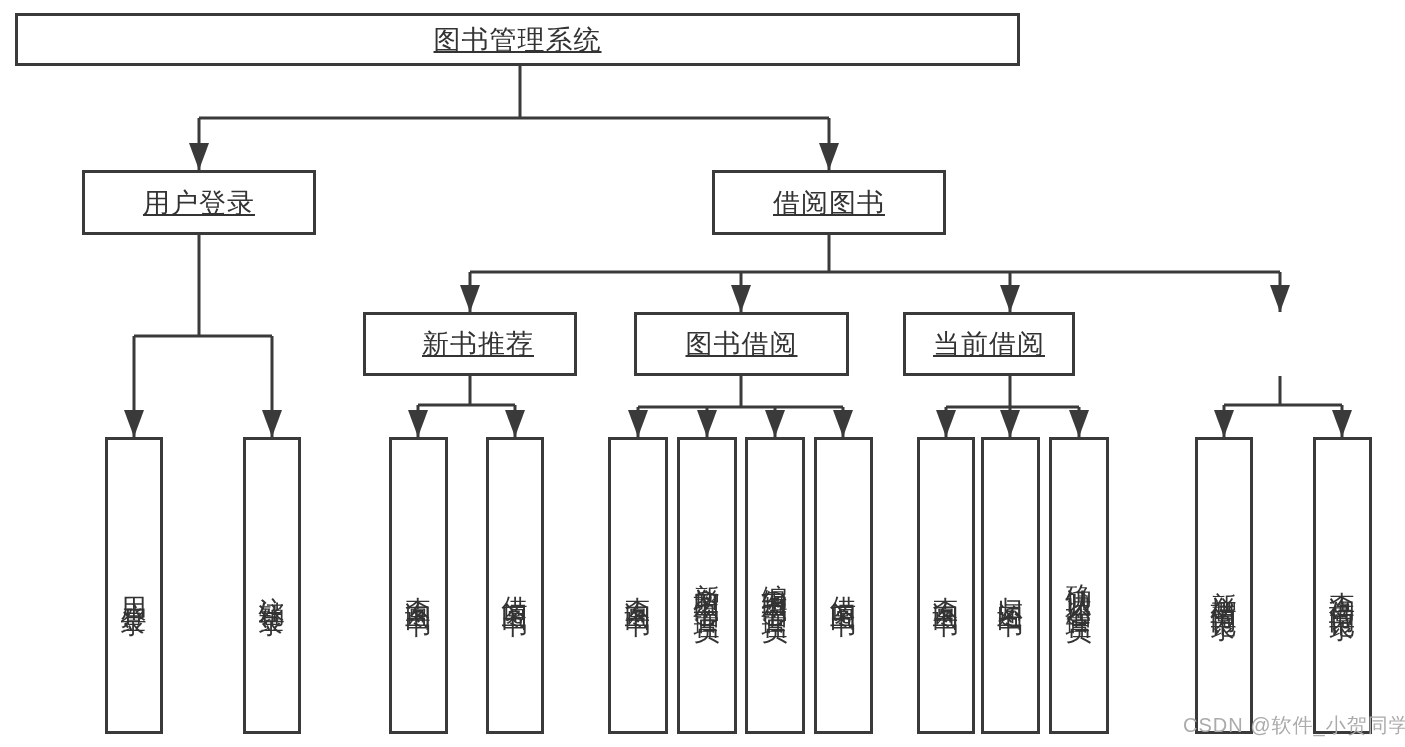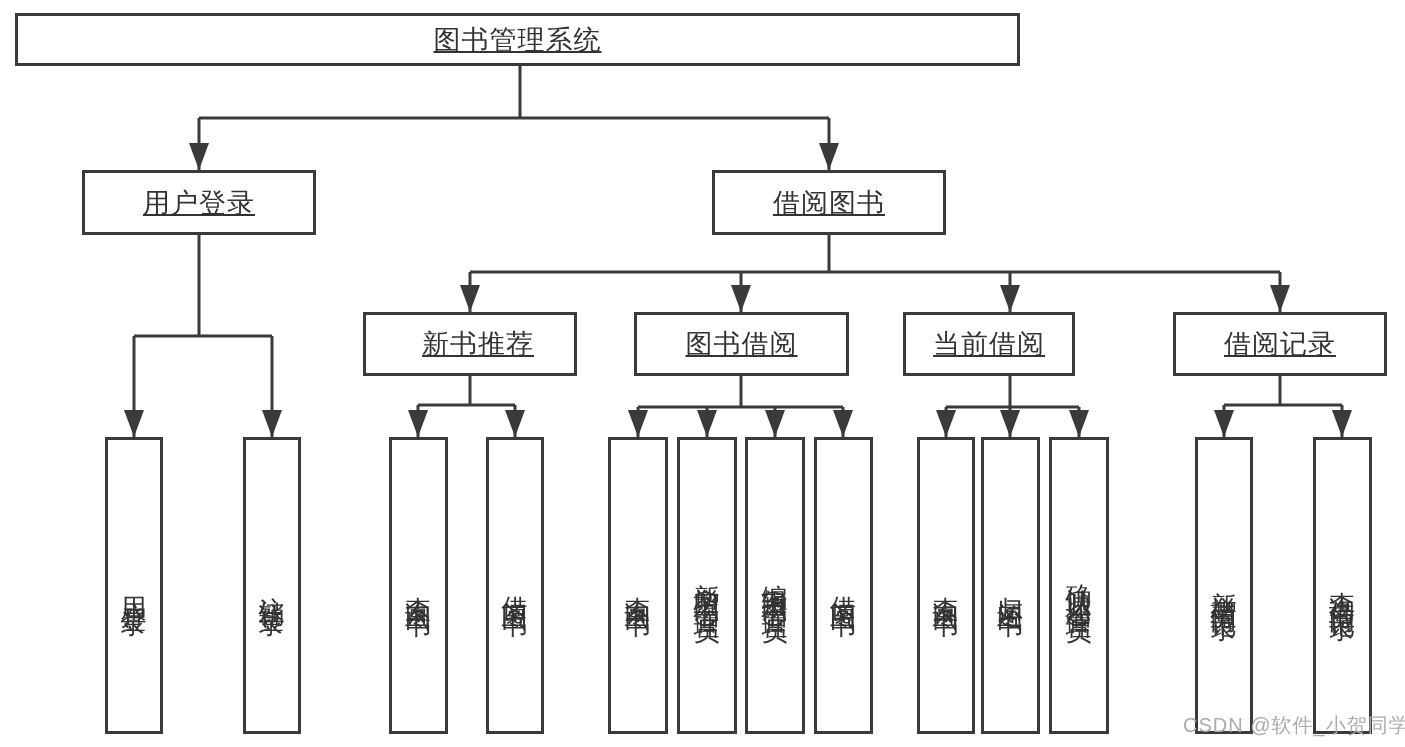--- a/index.html
+++ b/index.html
@@ -112,23 +112,20 @@
 
   <div class="node h-node" style="left:363px;top:312px;width:214px;height:64px;padding-left:16px;">
     <span>新书推荐</span>
   </div>
   <div class="node h-node" style="left:634px;top:312px;width:215px;height:64px;">
     <span>图书借阅</span>
   </div>
   <div class="node h-node" style="left:903px;top:312px;width:172px;height:64px;">
     <span>当前借阅</span>
   </div>
-  <div class="node h-node" style="left:1173px;top:312px;width:214px;height:64px;">
-    <span>借阅记录</span>
-  </div>
 
   <div class="node leaf" style="left:105px;top:437px;width:58px;height:297px;">
     <span class="label">用户登录</span>
   </div>
   <div class="node leaf" style="left:243px;top:437px;width:58px;height:297px;">
     <span class="label">注销登录</span>
   </div>
 
   <div class="node leaf" style="left:389px;top:437px;width:59px;height:297px;">
     <span class="label">查询图书</span>

